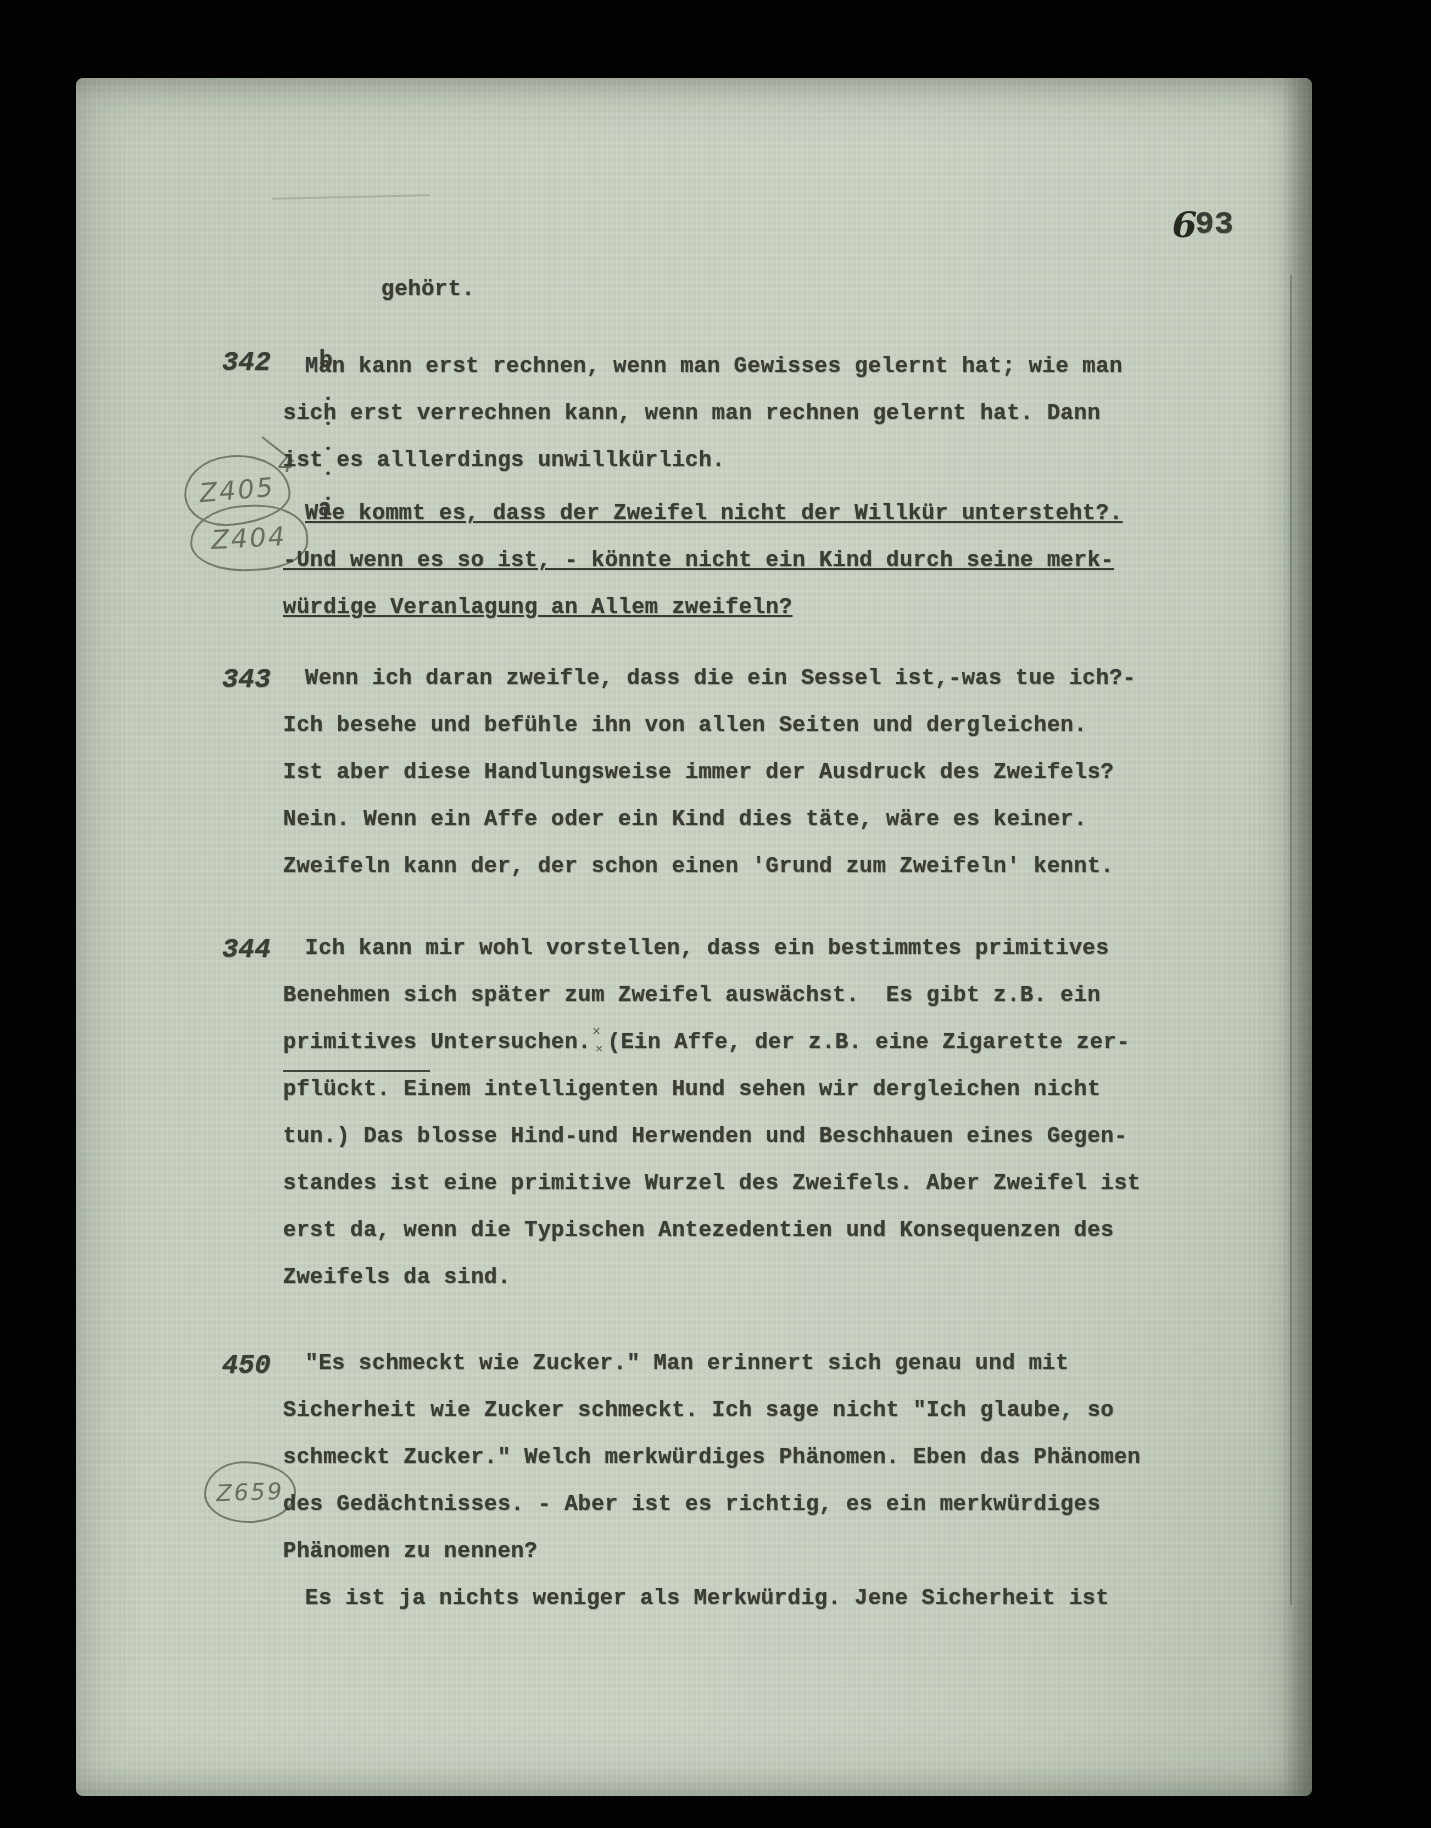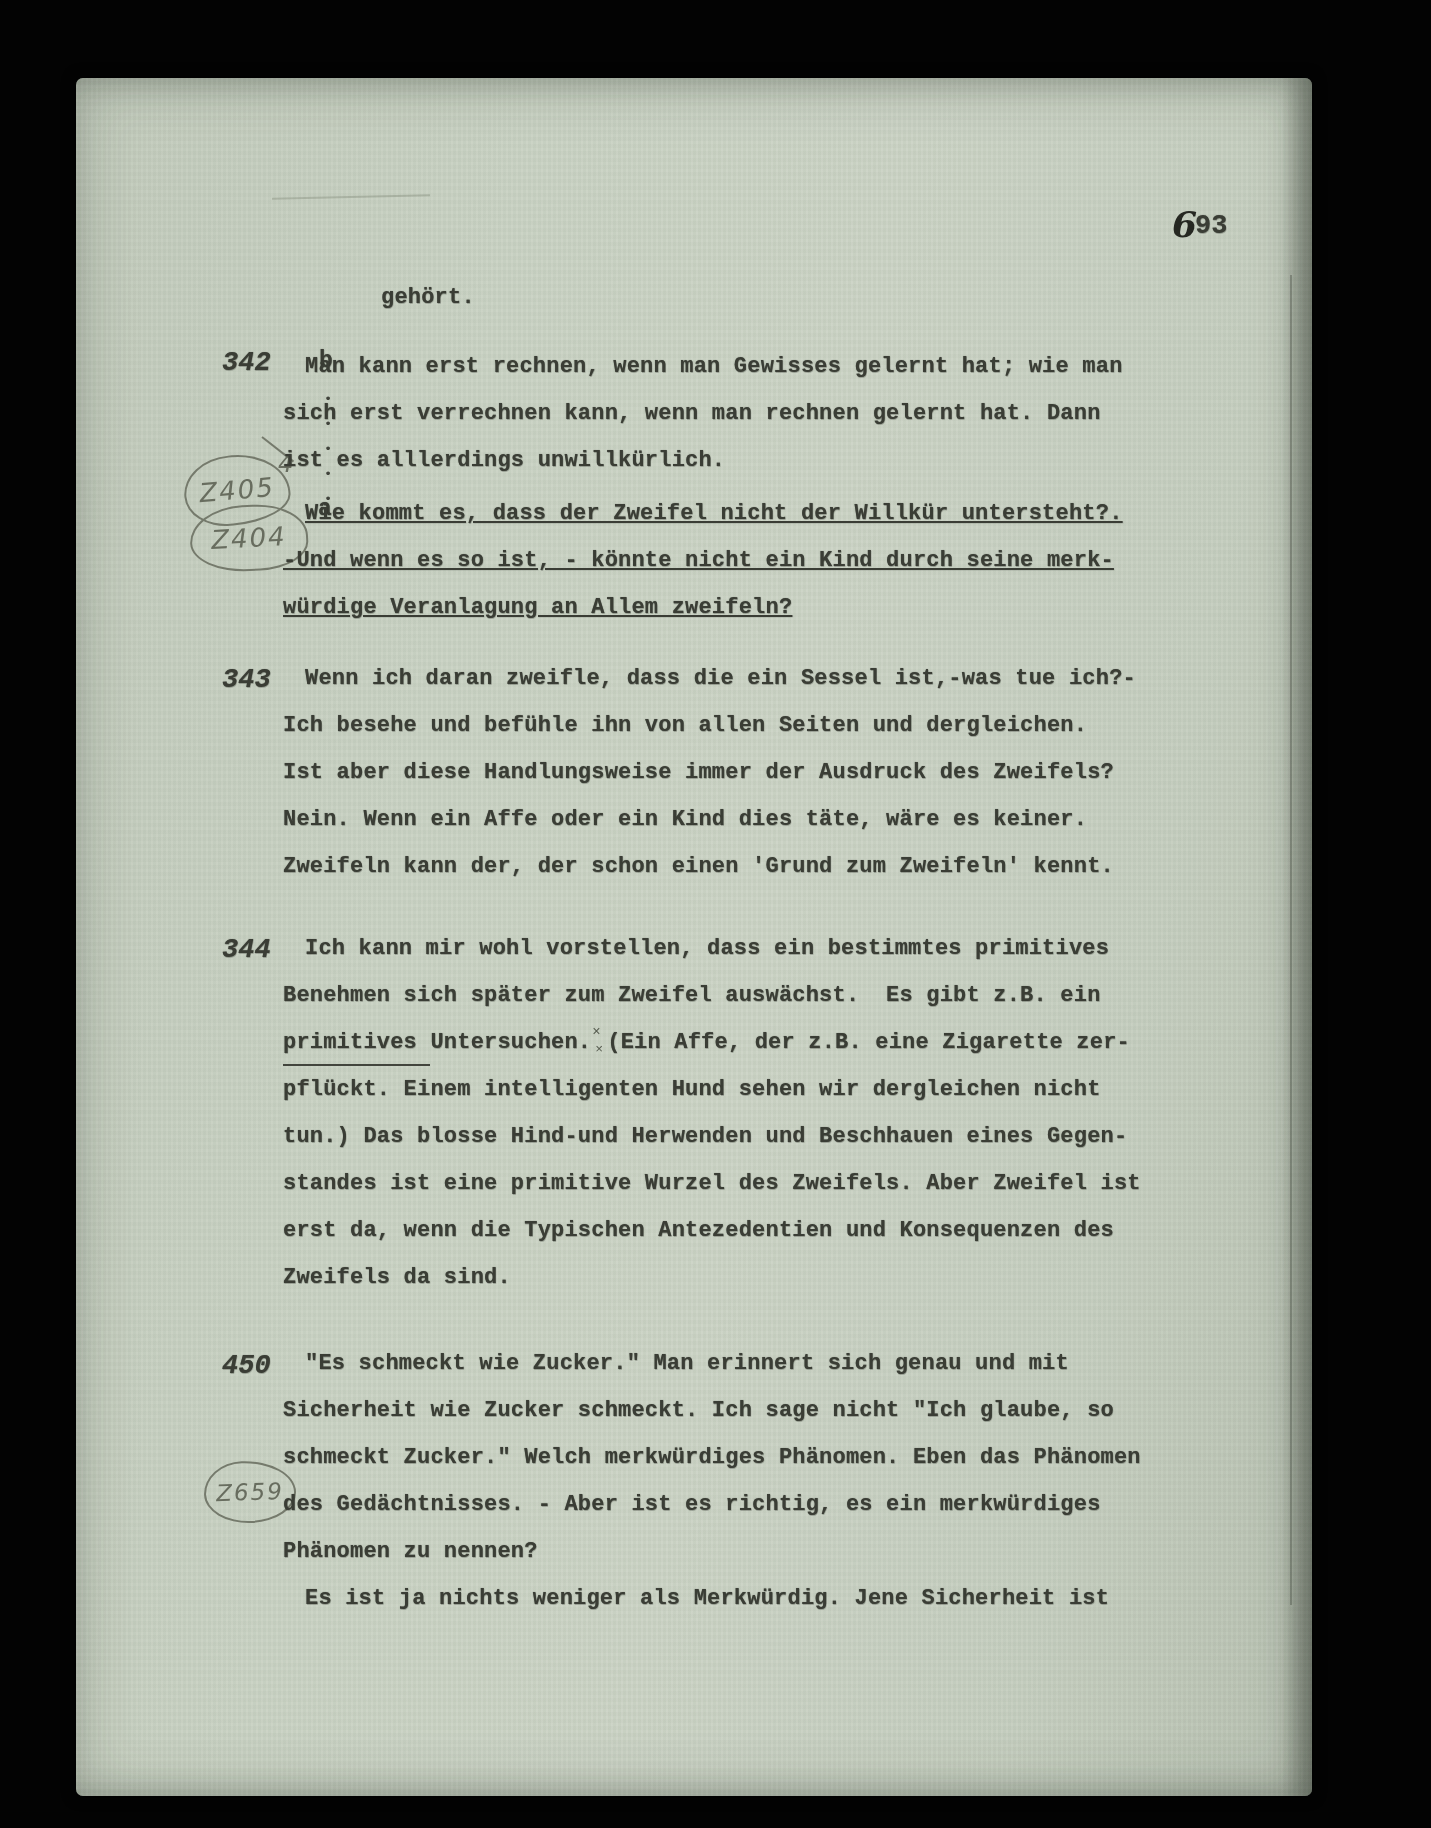--- a/index.html
+++ b/index.html
@@ -20,58 +20,58 @@
     font-family:"Liberation Mono","DejaVu Sans Mono",monospace;
     font-weight:700;color:#3a3d35;
     text-shadow:0 0 1px rgba(48,52,44,.55), 0.5px 0.5px 0 rgba(48,52,44,.25);
   }
   .pencil{
     font-family:"DejaVu Sans",sans-serif;font-style:italic;color:#686d5f;
   }
   .block{position:absolute;left:283px;width:856px;}
   .line{font-size:22px;line-height:47px;white-space:pre;letter-spacing:.2px;}
   .ind{padding-left:22px;}
-  .u{border-bottom:2.5px solid #42453d;padding-bottom:9px;}
+  .u{border-bottom:2.5px solid #42453d;padding-bottom:15px;}
   .xmarks{display:inline-block;position:relative;width:16px;height:22px;vertical-align:middle;color:#555a4e;text-shadow:none;font-weight:400;}
   .xt{position:absolute;left:1px;top:-6px;font-size:14px;line-height:1;}
   .xb{position:absolute;left:4px;top:12px;font-size:13px;line-height:1;}
   .mnum{position:absolute;font-size:27px;line-height:1;font-style:italic;}
   .mletter{position:absolute;font-size:23px;line-height:1;}
   .dots{position:absolute;left:247px;top:386px;width:10px;font-size:13px;line-height:25px;word-break:break-all;color:#41443c;text-align:center;font-family:"DejaVu Sans",sans-serif;}
   .circ{
     position:absolute;border:2px solid #757a6c;display:flex;align-items:center;justify-content:center;
     font-size:26px;letter-spacing:2px;background:transparent;
   }
   .c1{left:108px;top:377px;width:102px;height:66px;border-radius:46% 54% 58% 42% / 55% 60% 40% 48%;transform:rotate(-5deg);}
   .c2{left:114px;top:505px;width:114px;height:62px;border-radius:50% 50% 46% 54% / 60% 55% 45% 50%;transform:rotate(-3deg);}
   .c3{left:128px;top:1383px;width:88px;height:58px;border-radius:42% 58% 50% 50% / 52% 52% 48% 48%;transform:rotate(-2deg);font-size:23px;}
   .tail{position:absolute;left:190px;top:436px;width:40px;height:0;border-top:2px solid #757a6c;transform:rotate(38deg);transform-origin:left center;}
   .a4{position:absolute;left:206px;top:450px;font-size:24px;}
   .pgnum{position:absolute;left:1170px;top:206px;line-height:1;}
   .pg-hand{font-family:"DejaVu Serif",serif;font-weight:700;font-style:italic;font-size:36px;color:#262822;letter-spacing:-2px;}
-  .pg-type{font-size:27px;vertical-align:4px;}
+  .pg-type{font-size:32px;vertical-align:4px;}
   .edge-line{position:absolute;left:1214px;top:197px;width:1.5px;height:1330px;background:rgba(85,92,80,.45);}
   .scratch{position:absolute;left:196px;top:118px;width:158px;height:2px;background:rgba(118,126,110,.35);transform:rotate(-1.2deg);}
   .rshade{position:absolute;right:0;top:0;width:30px;height:100%;border-radius:0 7px 7px 0;background:linear-gradient(to right,transparent,rgba(52,58,48,.30));pointer-events:none;}
 </style>
 </head>
 <body>
 
 <div class="stage">
   <div class="page">
 
     <div class="scratch"></div>
     <div class="edge-line"></div>
     <div class="rshade"></div>
 
     <div class="pgnum" style="left:1096px;top:128px;">
       <span class="pg-hand">6</span><span class="type pg-type">93</span>
     </div>
 
-    <div class="block type" style="top:196px;">
+    <div class="block type" style="top:188px;">
       <div class="line ind">gehört.</div>
     </div>
 
     <div class="mnum type" style="left:146px;top:272px;">342</div>
     <div class="mletter type" style="left:243px;top:272px;">b</div>
     <div class="dots" style="left:247px;top:308px;">•••••</div>
     <div class="mletter type" style="left:242px;top:420px;">a</div>
 
     <div class="circ pencil c1">
         <span>Z405</span>

